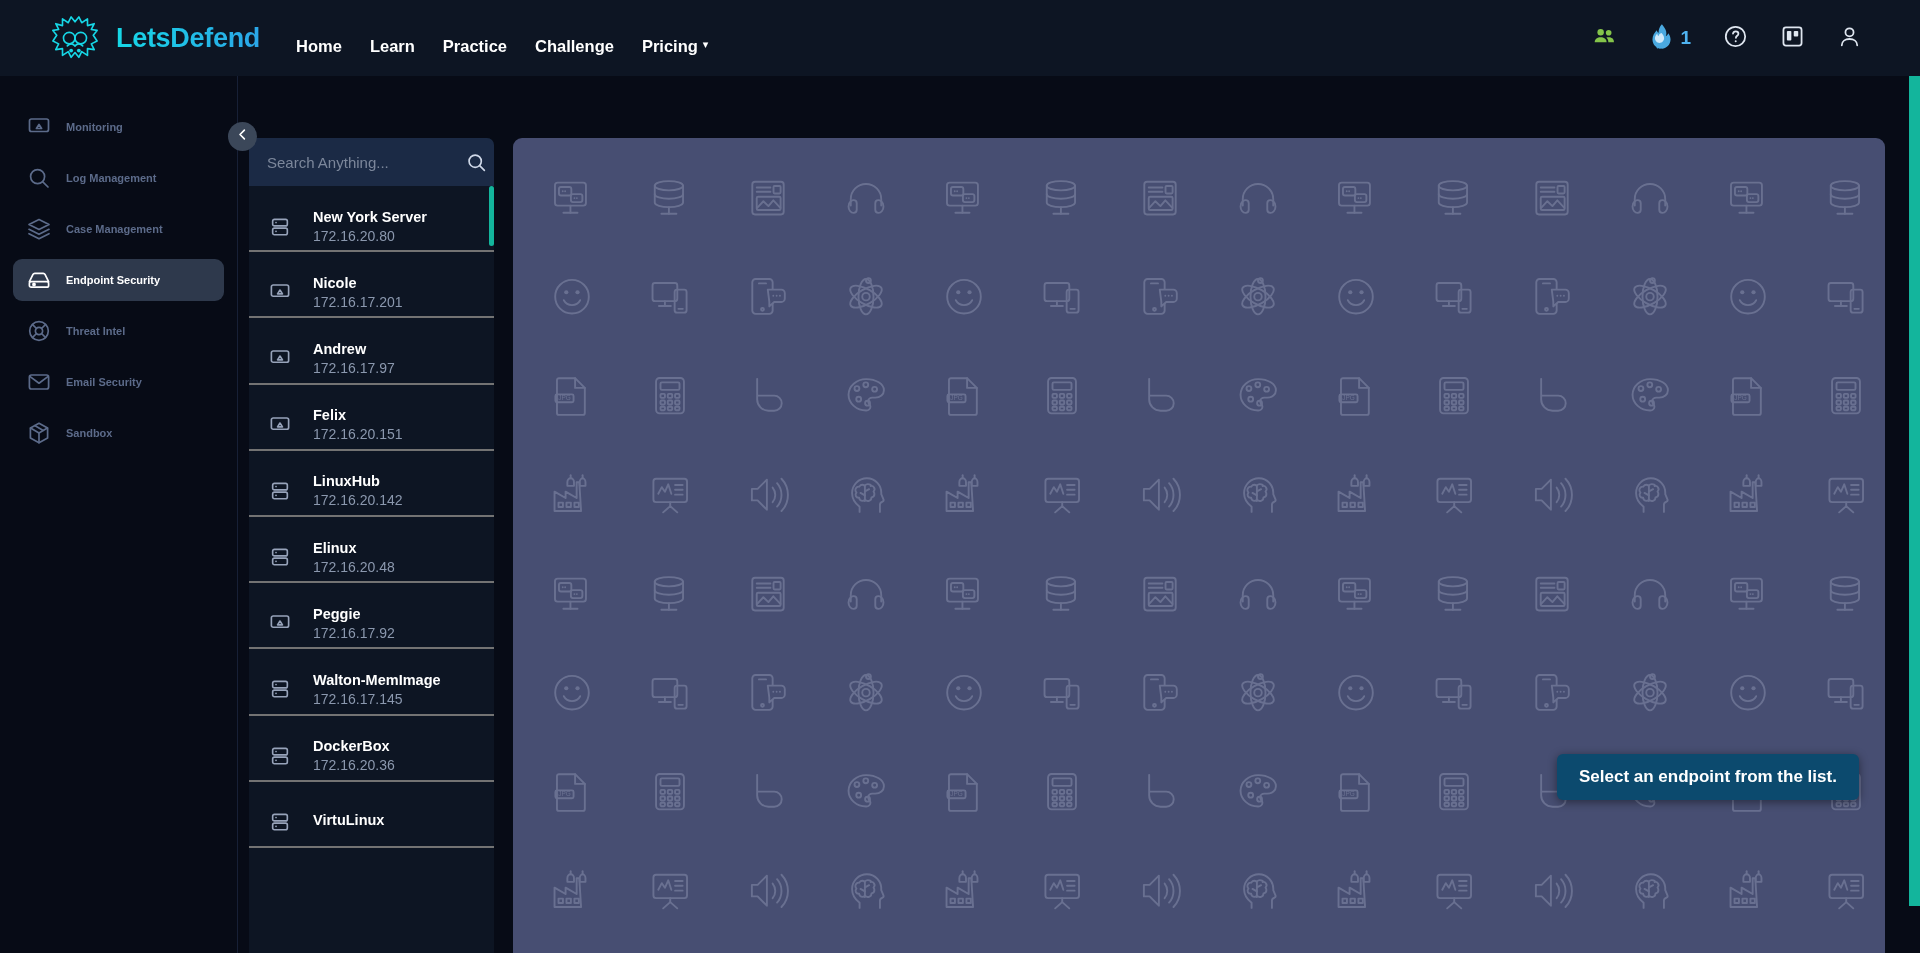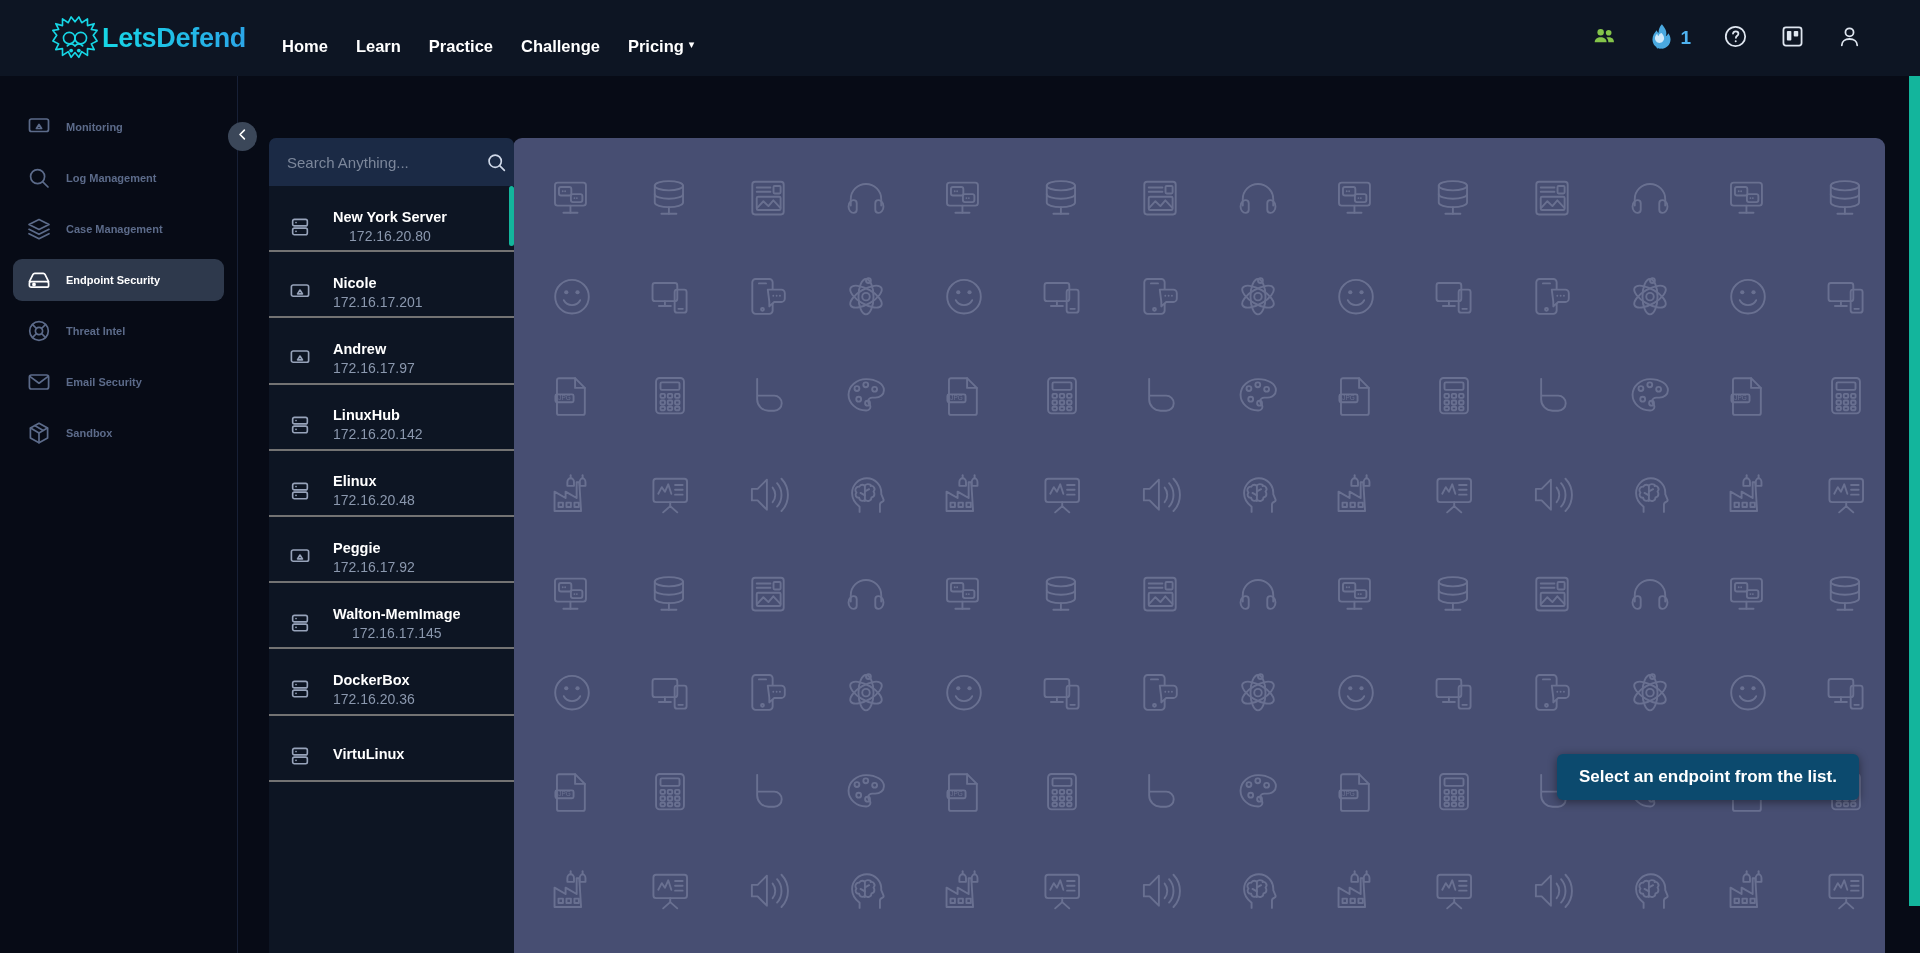--- a/index.html
+++ b/index.html
@@ -12,21 +12,21 @@
     -webkit-font-smoothing:antialiased;
   }
 
   
   #topnav{
     position:absolute; left:0; top:0; width:1920px; height:76px;
     background:#0d1523;
     display:flex; align-items:center;
     z-index:30;
   }
-  #brand{display:flex;align-items:center;gap:2px;margin-left:50px;cursor:pointer;}
+  #brand{display:flex;align-items:center;gap:16px;margin-left:50px;cursor:pointer;}
   #brand .logo-mark{width:50px;height:44px;display:block;}
   #brand .brand-text{
     font-size:27px;font-weight:700;letter-spacing:-.3px;
     background:linear-gradient(90deg,#16d7e6 0%,#2ba6e8 100%);
     -webkit-background-clip:text;background-clip:text;color:transparent;
   }
   #mainmenu{display:flex;align-items:center;gap:0;margin-left:22px;}
   #mainmenu .navlink{
     color:#ffffff;font-size:16.5px;font-weight:700;
     padding:6px 14px;cursor:pointer;white-space:nowrap;
@@ -59,21 +59,21 @@
   .side-item.active .sicon svg{stroke:#ffffff;}
 
   #collapse-btn{
     position:absolute;left:228px;top:122px;width:29px;height:29px;border-radius:50%;
     background:#3b4759;display:flex;align-items:center;justify-content:center;
     cursor:pointer;z-index:40;
   }
 
   
   #list-panel{
-    position:absolute;left:269px;top:138px;width:245px;height:815px;
+    position:absolute;left:249px;top:138px;width:245px;height:815px;
     background:#0d1523;
     border-radius:7px 7px 0 0;
     overflow:hidden;
     z-index:15;
   }
   #search-box{
     height:48px;background:#1b2a45;
     display:flex;align-items:center;
     padding:0 16px 0 18px;
   }
@@ -86,21 +86,21 @@
   #ep-list{height:767px;overflow:hidden;position:relative;}
   .ep-row{
     display:flex;align-items:center;gap:22px;
     height:66.2px;padding:16px 10px 0 20px;
     border-bottom:2px solid #737373;cursor:pointer;
   }
   .ep-row:first-child{border-top:1px solid transparent;}
   .ep-row .ep-ico{width:22px;height:22px;flex:none;display:flex;align-items:center;justify-content:center;}
   .ep-row .ep-txt{display:flex;flex-direction:column;gap:3px;min-width:0;}
   .ep-row .ep-name{font-size:14.5px;font-weight:700;color:#ffffff;white-space:nowrap;}
-  .ep-row .ep-ip{font-size:14px;color:#8b98ae;white-space:nowrap;text-align:center;}
+  .ep-row .ep-ip{font-size:14px;color:#8b98ae;white-space:nowrap;}
 
   #list-scrollbar{
     position:absolute;right:0;top:48px;width:5px;height:767px;
     background:transparent;z-index:18;
   }
   #list-scrollbar .thumb{
     position:absolute;left:0;top:0;width:5px;height:60px;
     background:#13b59c;border-radius:3px;
   }
 
@@ -356,20 +356,32 @@
           </svg>
         </span>
         <span class="ep-txt">
           <span class="ep-name">Andrew</span>
           <span class="ep-ip">172.16.17.97</span>
         </span>
       </div>
       <div class="ep-row">
         <span class="ep-ico">
           <svg viewBox="0 0 24 24" fill="none" stroke="#97a3ba" stroke-width="1.8" stroke-linecap="round" stroke-linejoin="round">
+            <rect x="2.6" y="4.4" width="18.8" height="12.2" rx="2"></rect>
+            <path d="M12 9.9l2.7 4.1H9.3z"></path>
+          </svg>
+        </span>
+        <span class="ep-txt">
+          <span class="ep-name">Felix</span>
+          <span class="ep-ip">172.16.20.151</span>
+        </span>
+      </div>
+      <div class="ep-row">
+        <span class="ep-ico">
+          <svg viewBox="0 0 24 24" fill="none" stroke="#97a3ba" stroke-width="1.8" stroke-linecap="round" stroke-linejoin="round">
             <rect x="4" y="3.6" width="16" height="7.2" rx="1.9"></rect>
             <rect x="4" y="13.2" width="16" height="7.2" rx="1.9"></rect>
             <line x1="7.6" y1="7.2" x2="7.7" y2="7.2"></line>
             <line x1="7.6" y1="16.8" x2="7.7" y2="16.8"></line>
           </svg>
         </span>
         <span class="ep-txt">
           <span class="ep-name">LinuxHub</span>
           <span class="ep-ip">172.16.20.142</span>
         </span>

